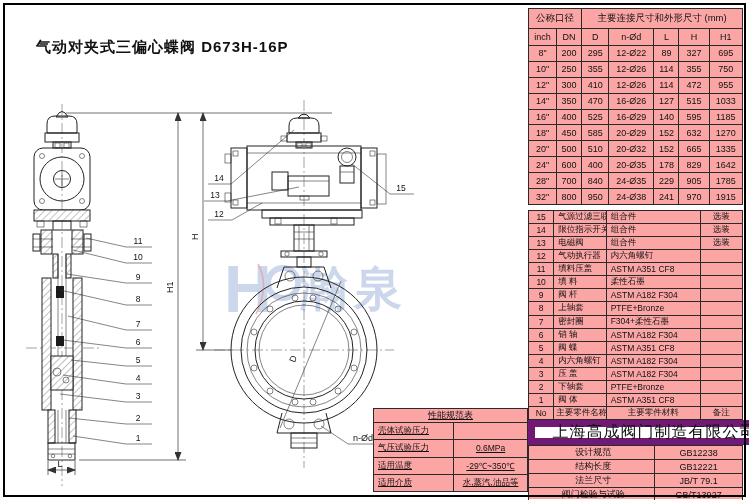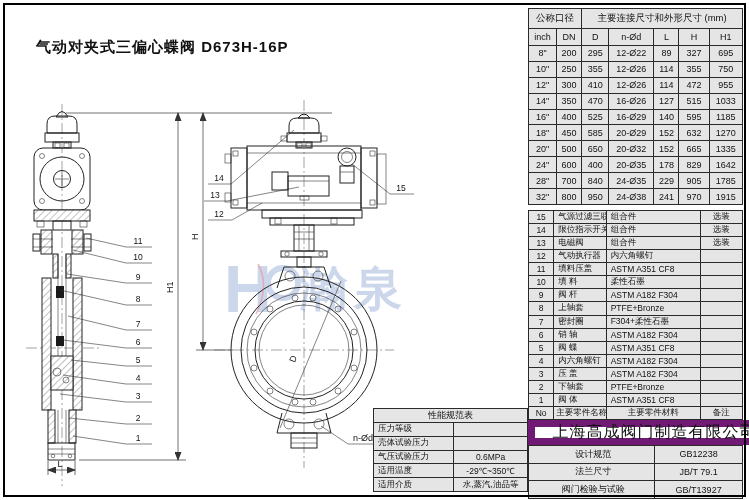--- a/index.html
+++ b/index.html
@@ -2,30 +2,30 @@
 <html><head>
 <meta charset="utf-8">
 <style>
   html,body{margin:0;padding:0;background:#e8e8e8;}
   .page{position:relative;width:749px;height:500px;background:#ffffff;font-family:"Liberation Sans",sans-serif;color:#111;overflow:hidden;margin:0 auto;}
   .frame{position:absolute;left:3px;top:3px;right:3px;bottom:3px;border:2px solid #000;pointer-events:none;}
   .title{position:absolute;left:36px;top:38px;font-size:15px;font-weight:700;letter-spacing:1px;white-space:nowrap;}
   svg.drawing{position:absolute;left:0;top:0;}
   table{border-collapse:collapse;table-layout:fixed;width:100%;height:100%;}
   td,th{border:1px solid #2a2a2a;text-align:center;vertical-align:middle;padding:0 2px;overflow:hidden;white-space:nowrap;font-weight:normal;}
-  .tbl{position:absolute;background:#e5e5e5;}
+  .tbl{position:absolute;background:#fca5a5;}
   .dims{left:528px;top:8px;width:215px;height:197px;font-size:9px;}
   .dims thead tr:first-child{height:20px;font-size:9.5px;}
   .dims thead tr:last-child{height:17px;}
   .parts{left:528px;top:210px;width:215px;height:210px;font-size:8.5px;}
   .parts td.nm,.parts td.mt{text-align:left;padding-left:4px;}
   .company{position:absolute;left:528px;top:420px;width:253px;height:25px;border:7px solid #701a75;box-sizing:border-box;background:#fff;display:flex;align-items:center;justify-content:center;font-family:"Liberation Serif",serif;font-size:16px;letter-spacing:1px;white-space:nowrap;}
   .standards{left:528px;top:445px;width:215px;height:54px;font-size:9px;}
   .standards td:first-child{text-align:center;padding-left:5px;}
-  .spec{left:373px;top:408px;width:155px;height:84px;font-size:8.5px;}
+  .spec{left:373px;top:408px;width:155px;height:84px;font-size:8.5px;text-decoration:underline;}
   .spec .hd{font-size:9px;height:13px;}
   .spec td:first-child{text-align:left;padding-left:4px;}
   
   .ln{fill:none;stroke:#222;stroke-width:1;}
   .tn{fill:none;stroke:#333;stroke-width:.6;}
   .cl{fill:none;stroke:#666;stroke-width:.6;stroke-dasharray:11 3 2 3;}
   .dm{fill:none;stroke:#333;stroke-width:.7;}
   .lbl{font:8.5px "Liberation Sans",sans-serif;fill:#111;}
   .dlb{font:9px "Liberation Sans",sans-serif;fill:#111;}
   .dark{fill:#1a1a1a;stroke:none;}
@@ -364,21 +364,21 @@
             <td>585</td>
             <td>20-Ø29</td>
             <td>152</td>
             <td>632</td>
             <td>1270</td>
           </tr>
 
           <tr>
             <td>20"</td>
             <td>500</td>
-            <td>650</td>
+            <td>510</td>
             <td>20-Ø32</td>
             <td>152</td>
             <td>665</td>
             <td>1335</td>
           </tr>
 
           <tr>
             <td>24"</td>
             <td>600</td>
             <td>400</td>
@@ -545,20 +545,24 @@
           <col style="width:59%">
           <col style="width:41%">
         </colgroup>
       <tbody>
 
           <tr>
             <td>设计规范</td>
             <td>GB12238</td>
           </tr>
 
+          <tr>
+            <td>结构长度</td>
+            <td>GB12221</td>
+          </tr>
 
           <tr>
             <td>法兰尺寸</td>
             <td>JB/T 79.1</td>
           </tr>
 
           <tr>
             <td>阀门检验与试验</td>
             <td>GB/T13927</td>
           </tr>
@@ -572,24 +576,20 @@
           <col style="width:52%">
           <col style="width:48%">
         </colgroup>
       <thead>
         <tr>
             <th class="hd" colspan="2">性能规范表</th>
           </tr>
       </thead>
       <tbody>
 
-          <tr>
-            <td>压力等级</td>
-            <td></td>
-          </tr>
 
           <tr>
             <td>壳体试验压力</td>
             <td></td>
           </tr>
 
 
           <tr>
             <td>气压试验压力</td>
             <td>0.6MPa</td>

